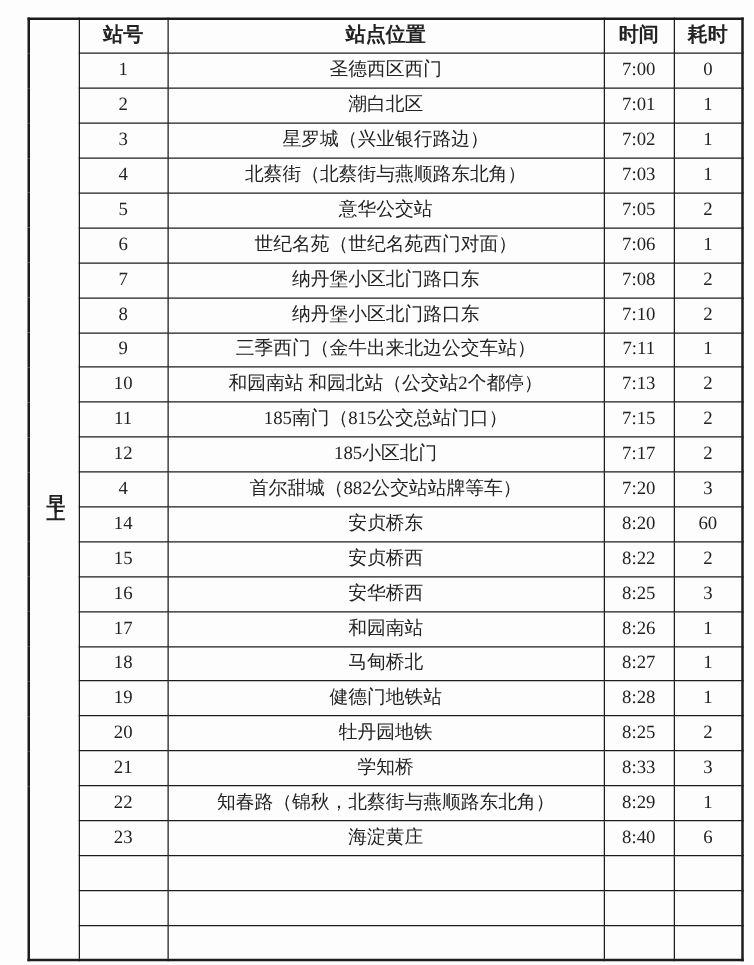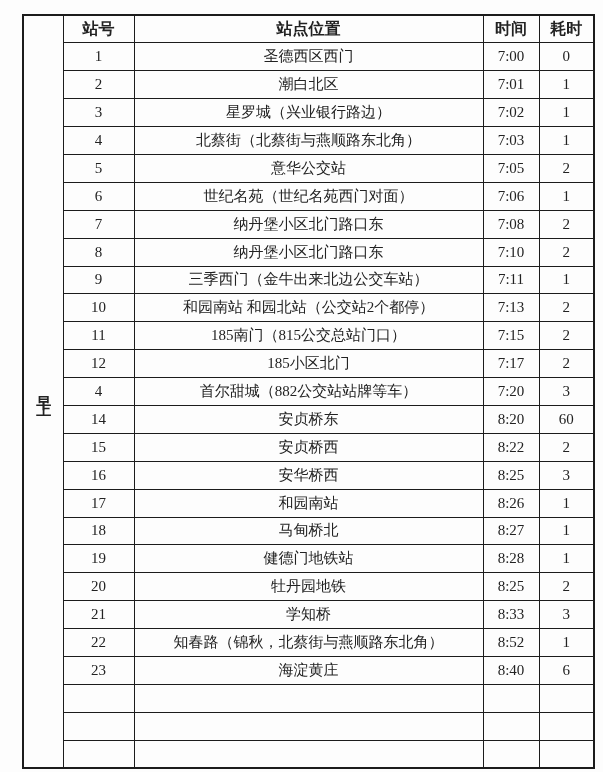--- a/index.html
+++ b/index.html
@@ -212,21 +212,21 @@
         </tr>
       <tr>
           <td class="num">21</td>
           <td class="loc">学知桥</td>
           <td class="num">8:33</td>
           <td class="num">3</td>
         </tr>
       <tr>
           <td class="num">22</td>
           <td class="loc">知春路（锦秋，北蔡街与燕顺路东北角）</td>
-          <td class="num">8:52</td>
+          <td class="num">8:29</td>
           <td class="num">1</td>
         </tr>
       <tr>
           <td class="num">23</td>
           <td class="loc">海淀黄庄</td>
           <td class="num">8:40</td>
           <td class="num">6</td>
         </tr>
       <tr>
           <td class="num"></td>

